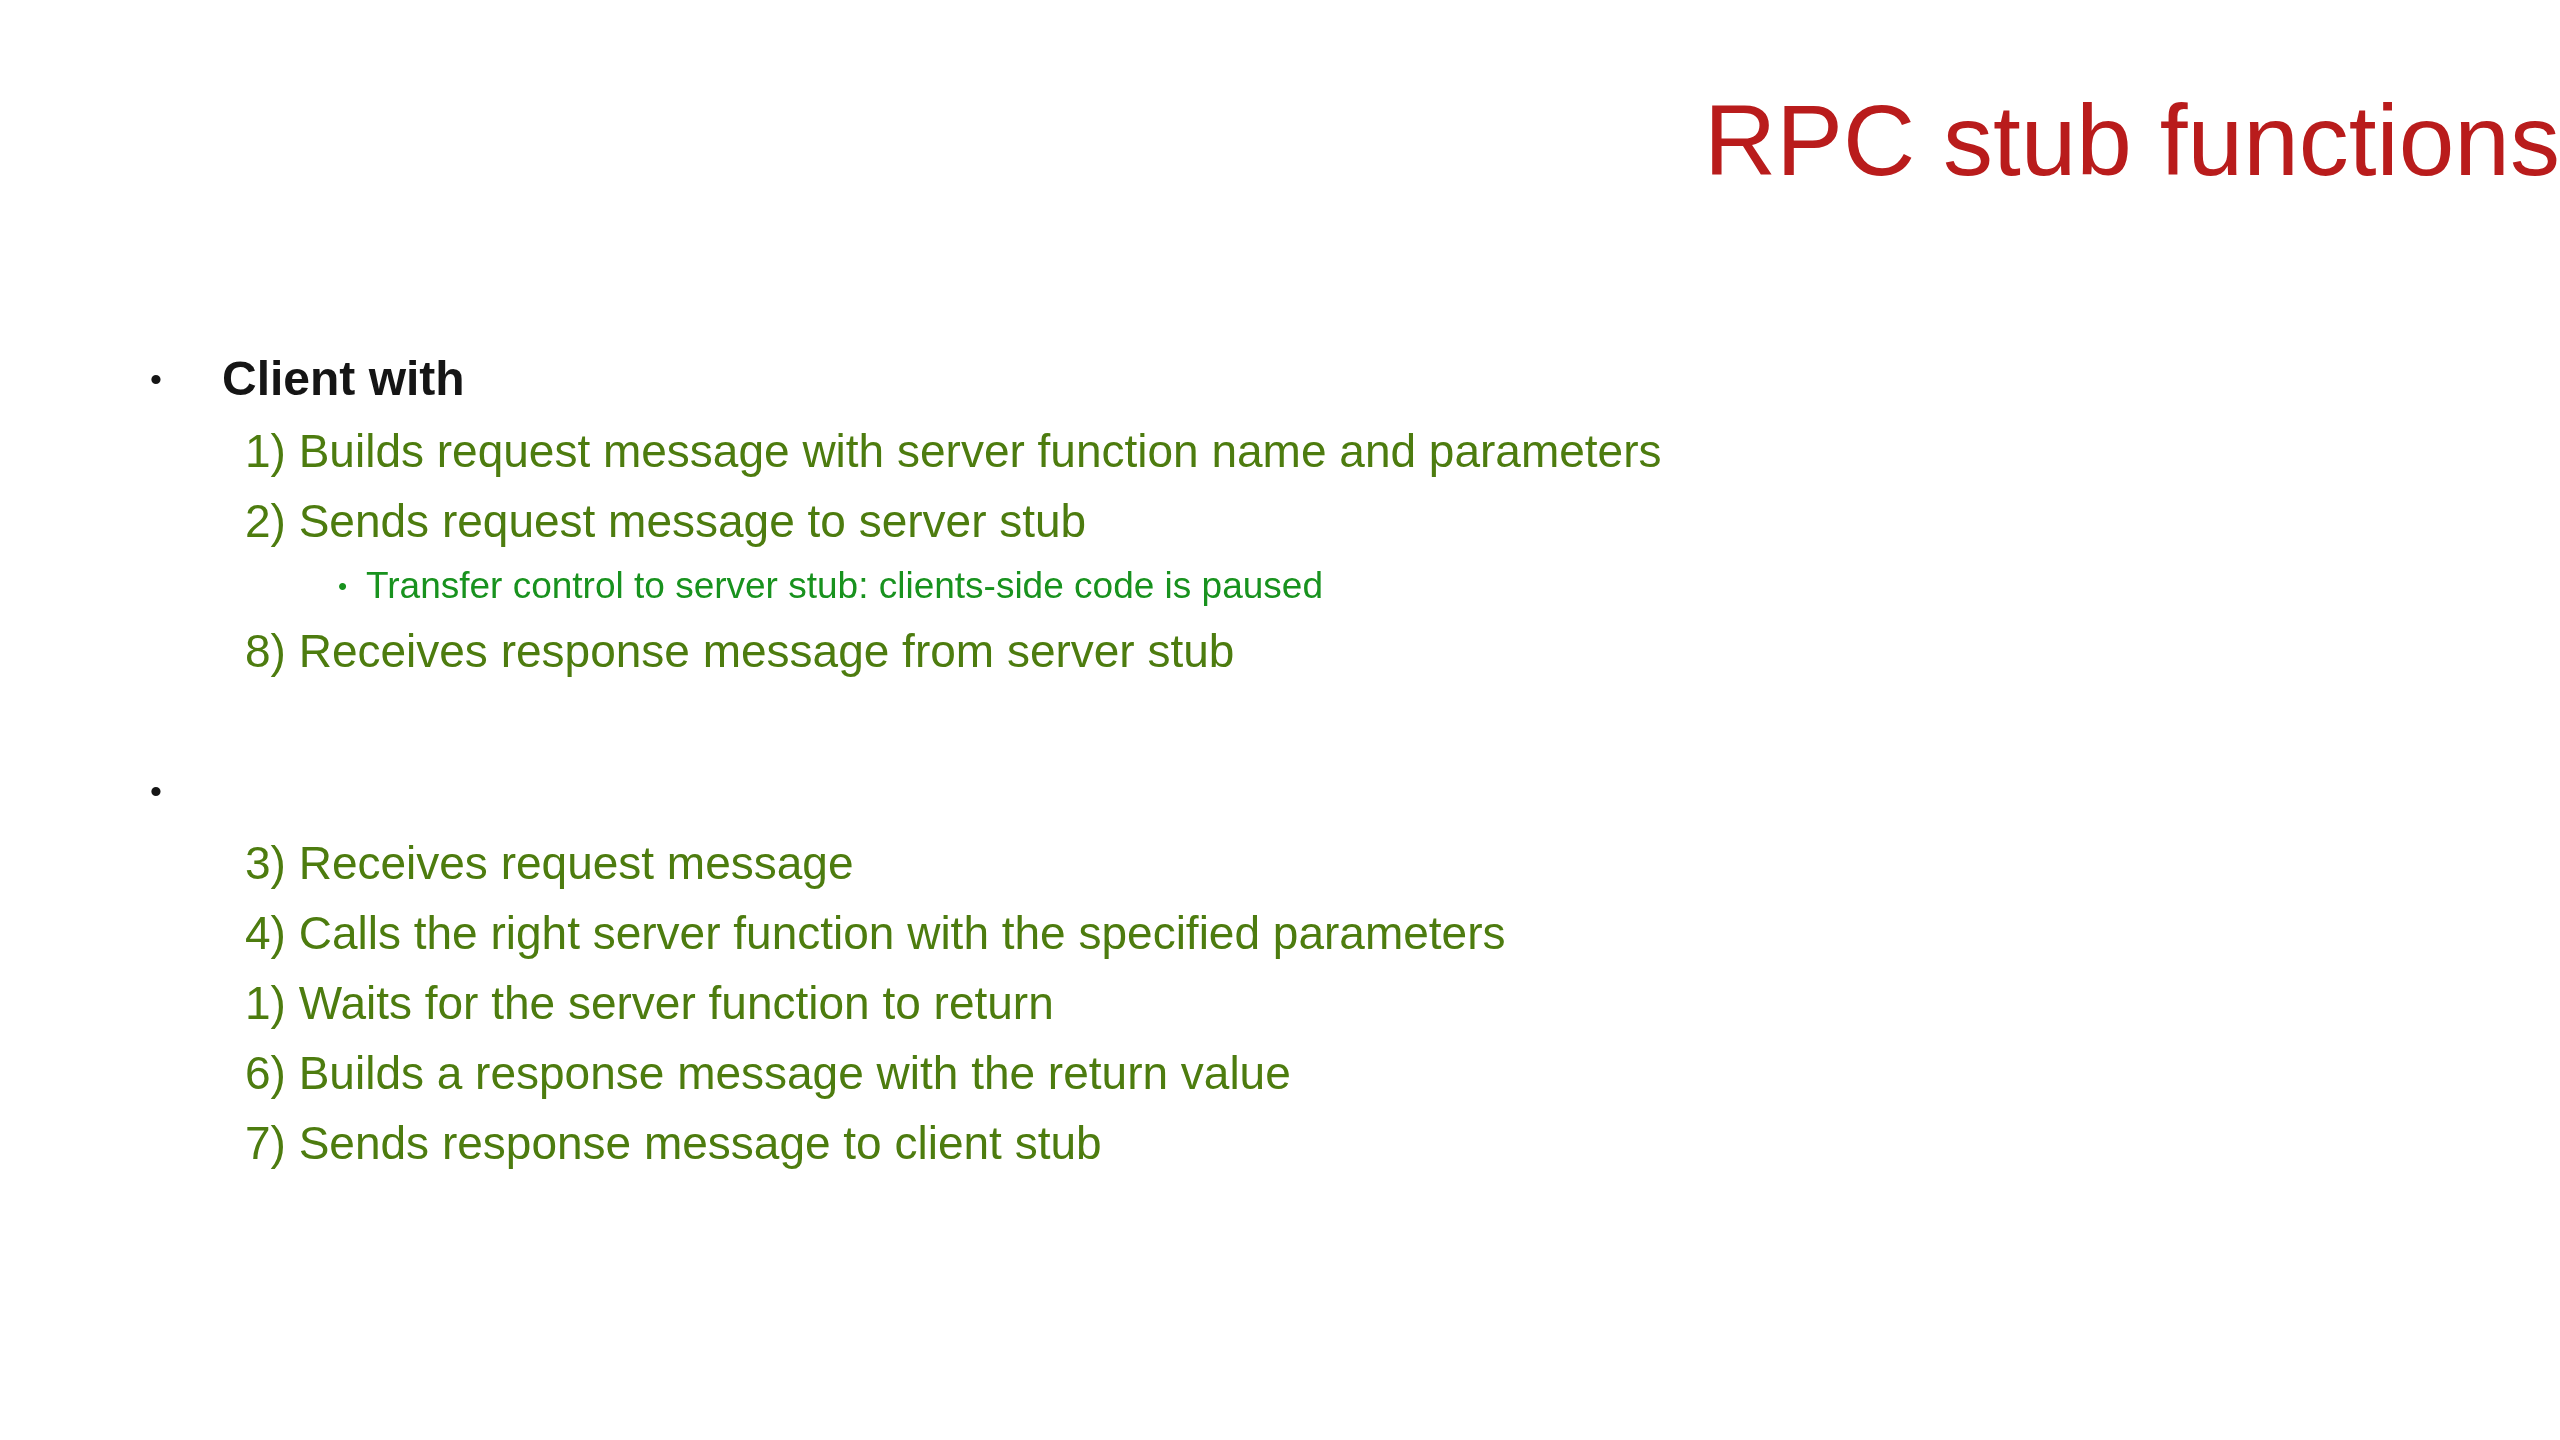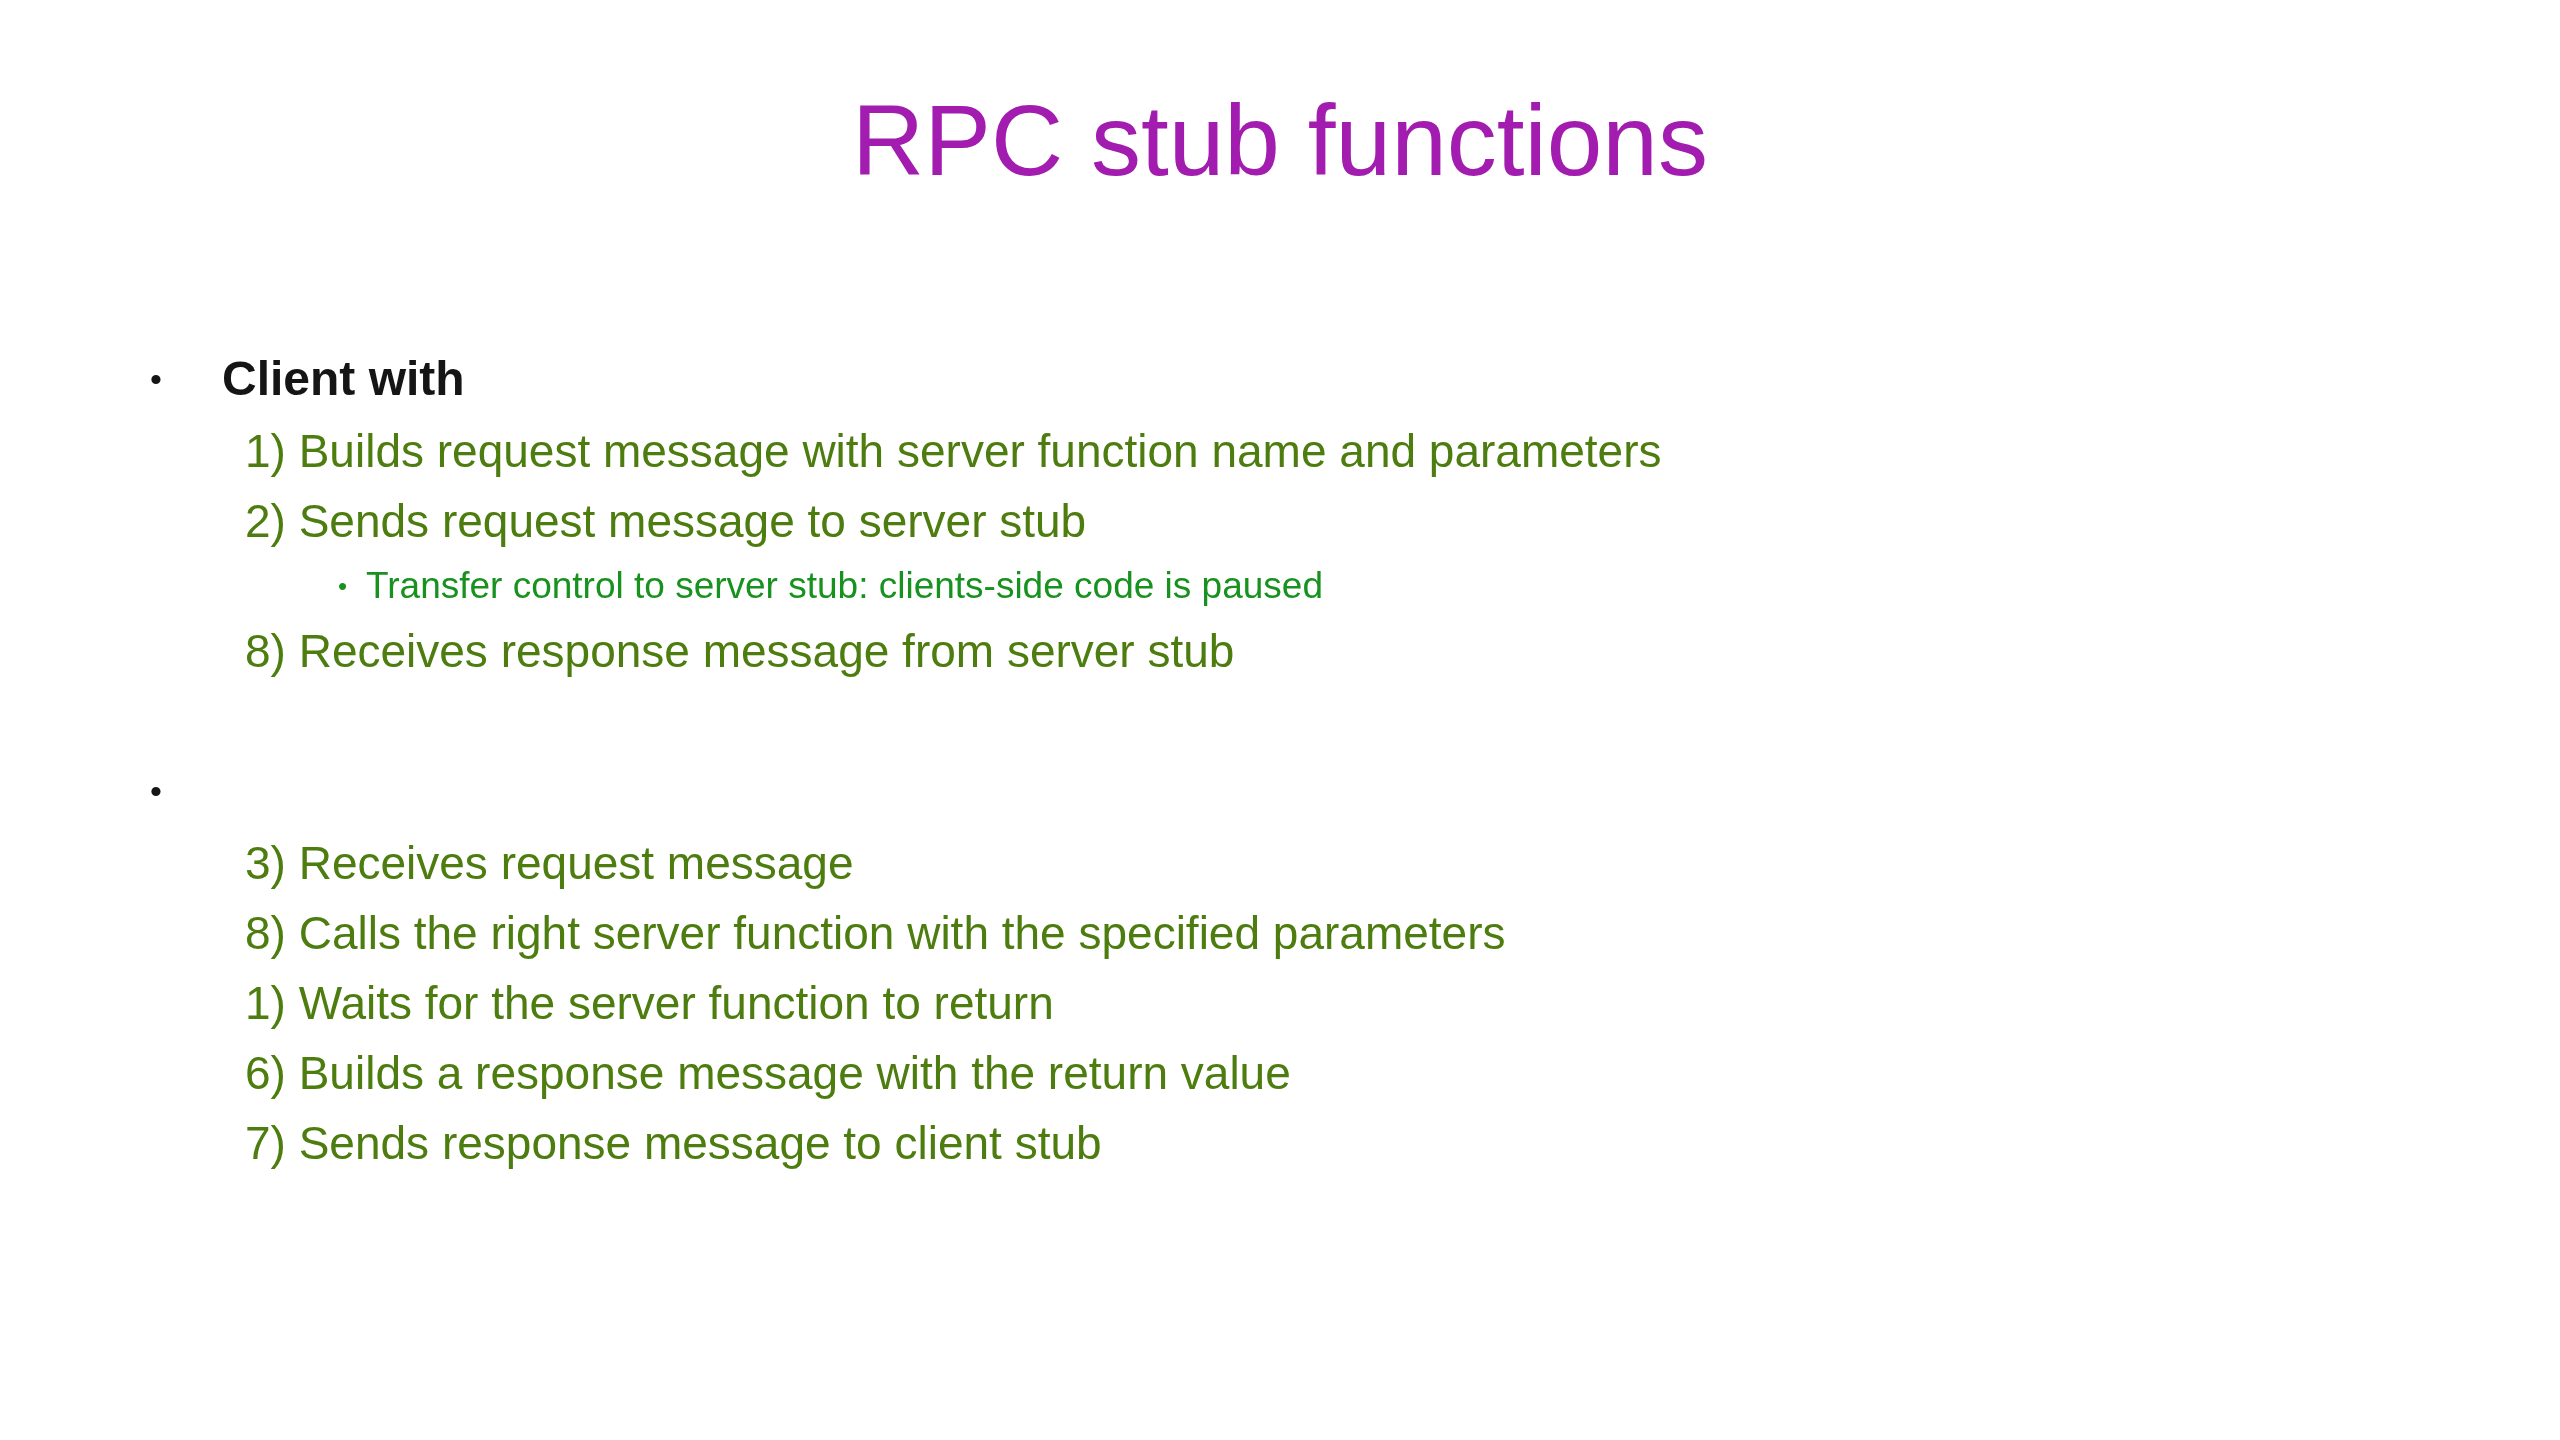--- a/index.html
+++ b/index.html
@@ -14,25 +14,25 @@
     background: #ffffff;
     font-family: "Liberation Sans", sans-serif;
     color: #1c1c1c;
     overflow: hidden;
     box-sizing: border-box;
     padding-top: 80px;
   }
   .slide-title {
     margin: 0;
     width: 100%;
-    text-align: center;
+    text-align: right;
     font-size: 100px;
     font-weight: 400;
     line-height: 120px;
-    color: #a21caf;
+    color: #b91c1c;
     letter-spacing: 0px;
   }
   .section-first {
     margin-top: 150px;
   }
   .section-second {
     margin-top: 76px;
   }
   .heading-row {
     padding-left: 150px;
@@ -99,20 +99,20 @@
       <div class="item-numbered">8) Receives response message from server stub</div>
     </div>
   </section>
 
   <section class="section-second">
     <div class="heading-row">
       <span class="bullet">•</span>
     </div>
     <div class="items">
       <div class="item-numbered">3) Receives request message</div>
-      <div class="item-numbered">8) Calls the right server function with the specified parameters</div>
+      <div class="item-numbered">4) Calls the right server function with the specified parameters</div>
       <div class="item-numbered">1) Waits for the server function to return</div>
       <div class="item-numbered">6) Builds a response message with the return value</div>
       <div class="item-numbered">7) Sends response message to client stub</div>
     </div>
   </section>
 
 </div>
 
 </body></html>

